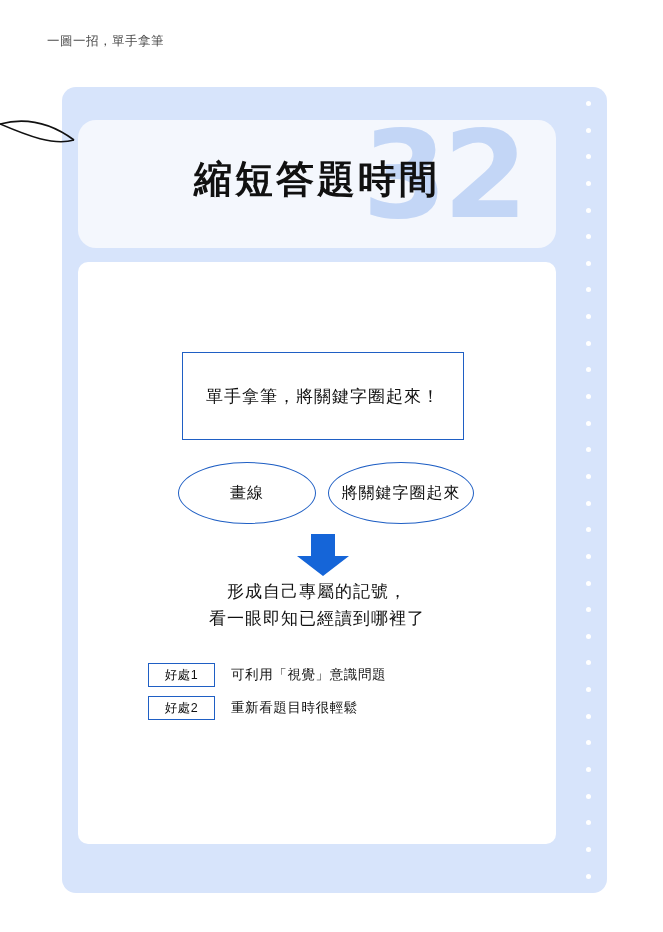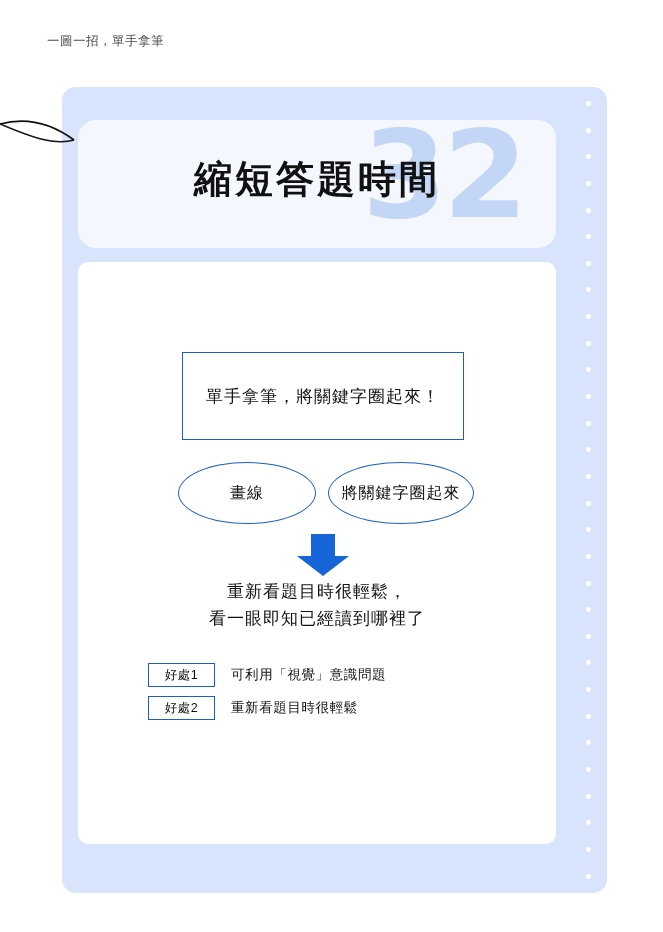--- a/index.html
+++ b/index.html
@@ -278,21 +278,21 @@
 </div>
 <div class="ellipse ellipse-2">
   <span>將關鍵字圈起來</span>
 </div>
 
 <svg class="arrow-down" viewBox="0 0 56 42">
   <polygon points="16,0 40,0 40,22 54,22 28,42 2,22 16,22" fill="#1565d8"></polygon>
 </svg>
 
 <div class="result">
-  <div>重新看題目時很輕鬆，</div>
+  <div>形成自己專屬的記號，</div>
   <div>看一眼即知已經讀到哪裡了</div>
 </div>
 
 <div class="benefits">
   <div class="benefit-row">
     <div class="benefit-tag">好處1</div>
     <div class="benefit-text">可利用「視覺」意識問題</div>
   </div>
   <div class="benefit-row">
     <div class="benefit-tag">好處2</div>

